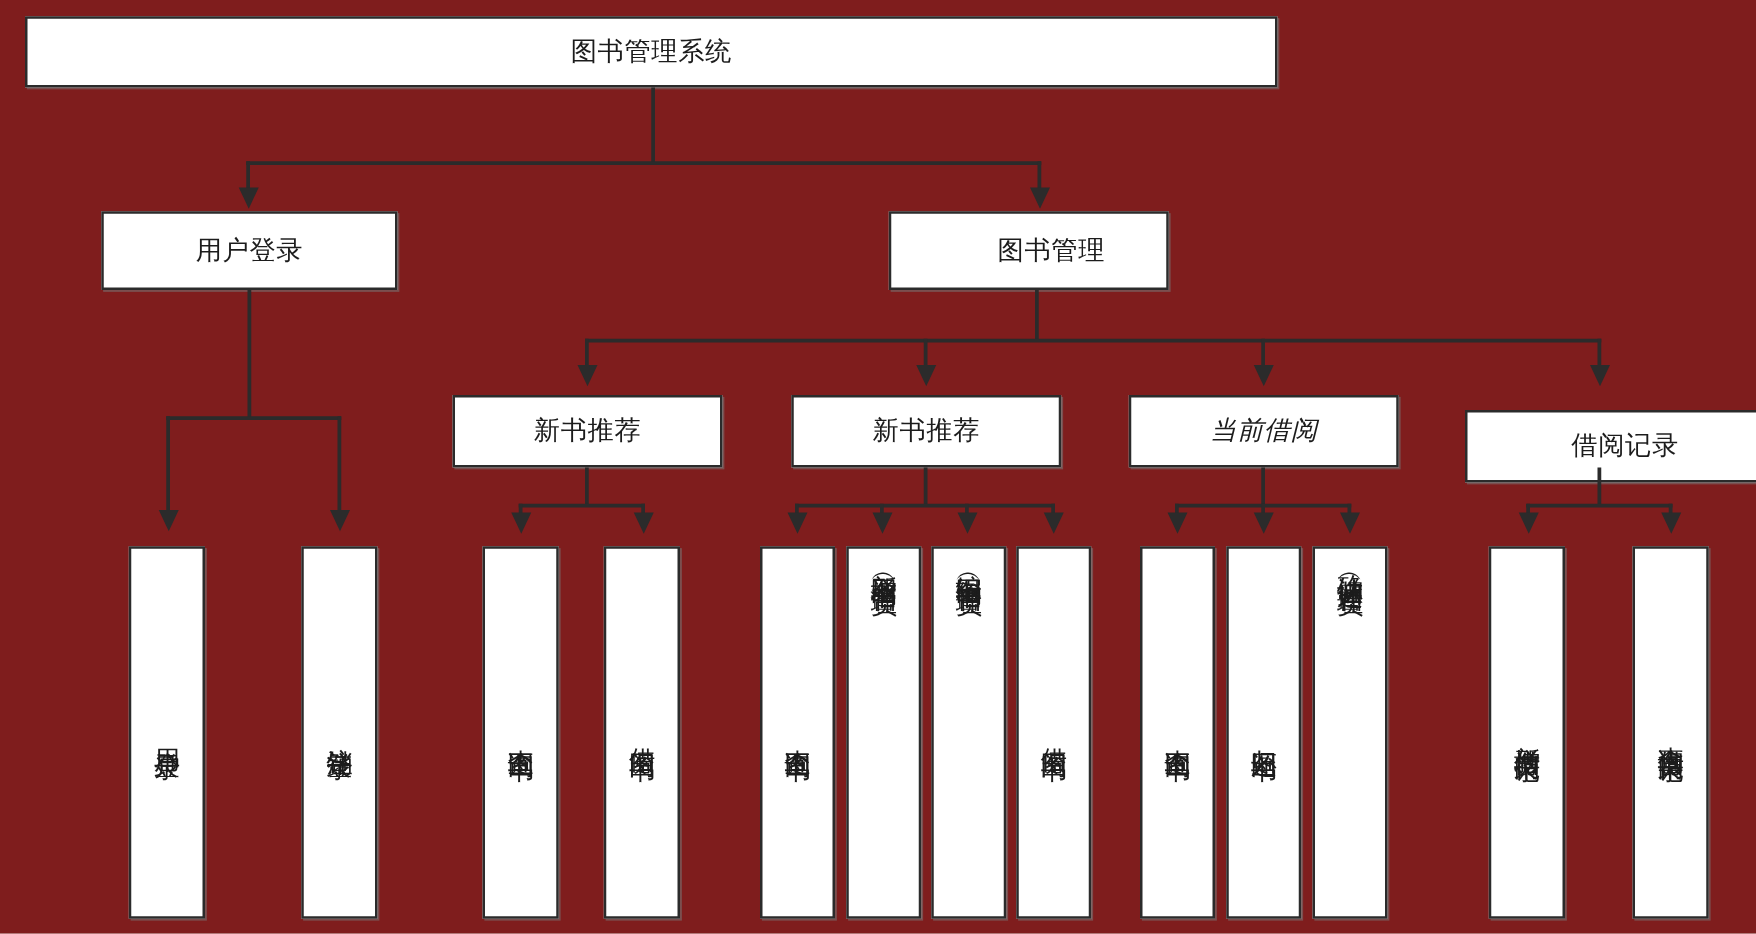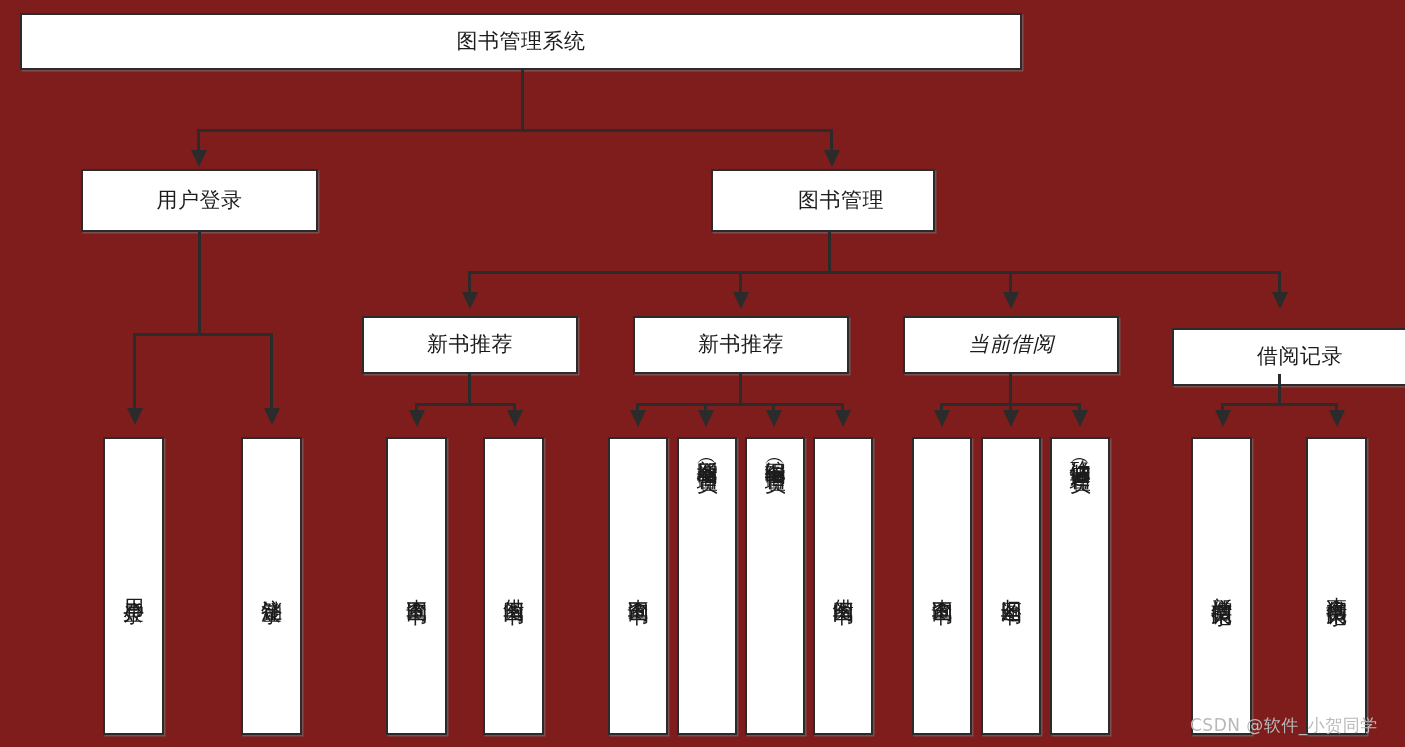--- a/index.html
+++ b/index.html
@@ -211,15 +211,14 @@
     <span class="node-label">确认归还（管理员）</span>
   </div>
 
   <div class="node vert center" style="left:1191px; top:437px; width:61px; height:298px;">
     <span class="node-label">新增借阅记录</span>
   </div>
   <div class="node vert center" style="left:1306px; top:437px; width:61px; height:298px;">
     <span class="node-label">查询借阅记录</span>
   </div>
 
-  <div class="watermark" style="left:1190px; top:714px;">CSDN @软件_小贺同学</div>
 
 </div>
 
 </body></html>

